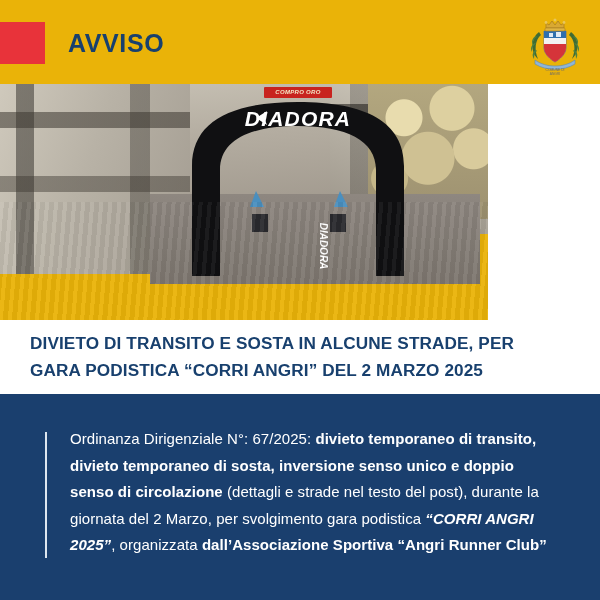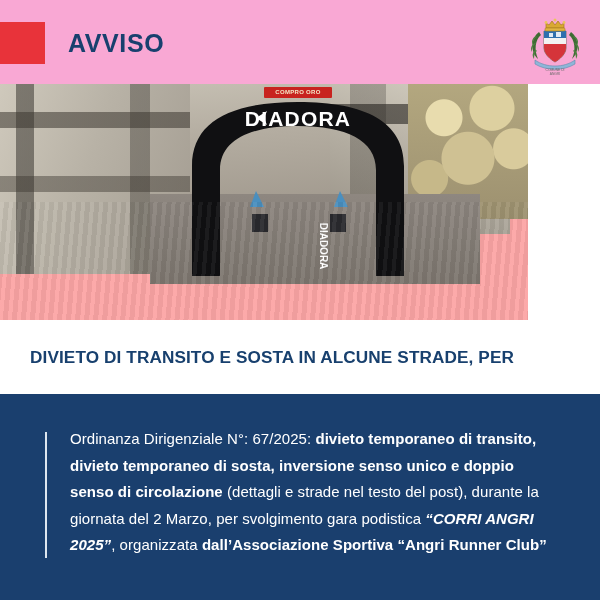--- a/index.html
+++ b/index.html
@@ -18,21 +18,21 @@
     height: 600px;
     background: #ffffff;
     overflow: hidden;
   }
 
   
   .header {
     position: absolute;
     left: 0; top: 0;
     width: 600px; height: 84px;
-    background: #f9a8d4;
+    background: #eab308;
   }
   .header-red-block {
     position: absolute;
     left: 0; top: 22px;
     width: 45px; height: 42px;
     background: #e8333a;
   }
   .header-title {
     position: absolute;
     left: 68px; top: 27px;
@@ -49,23 +49,24 @@
     position: absolute;
     right: 16px; top: 12px;
     width: 58px; height: 64px;
   }
   .crest svg { display: block; width: 58px; height: 64px; }
 
   
   .photo {
     position: absolute;
     left: 0; top: 84px;
-    width: 528px; height: 312px;
+    width: 488px; height: 312px;
     overflow: hidden;
-    background: #fca5a5;
+    background: #eab308;
+    font-style: italic;
   }
   .photo-sky {
     position: absolute; left:0; top:0; width:600px; height:130px;
     background:
       linear-gradient(175deg, #c9c3b6 0%, #b3aca0 40%, #9a9287 100%);
   }
   
   .bld-left {
     position:absolute; left:0; top:0; width:190px; height:190px;
     background: linear-gradient(110deg,#cfc9bc 0%, #b8b2a6 45%, #a39c91 100%);
@@ -287,20 +288,21 @@
       </svg>
     </div>
 
     <div class="crowd"></div>
     <div class="crowd-blur"></div>
     <div class="runner-strip"></div>
   </div>
 
   <div class="title-panel">
     <div class="title-line">DIVIETO DI TRANSITO E SOSTA IN ALCUNE STRADE, PER</div>
+    <div class="title-line">GARA PODISTICA “CORRI ANGRI” DEL 2 MARZO 2025</div>
   </div>
 
   <div class="blue-body">
     <div class="accent-rule"></div>
     <div class="body-text"><span>Ordinanza Dirigenziale N°: 67/2025: </span><b>divieto temporaneo di transito, divieto temporaneo di sosta, inversione senso unico e doppio senso di circolazione</b><span> (dettagli e strade nel testo del post), durante la giornata del 2 Marzo, per svolgimento gara podistica </span><i>“CORRI ANGRI 2025”</i><span>, organizzata </span><b>dall’Associazione Sportiva “Angri Runner Club”</b></div>
   </div>
 
 </div>
 
 </body></html>

